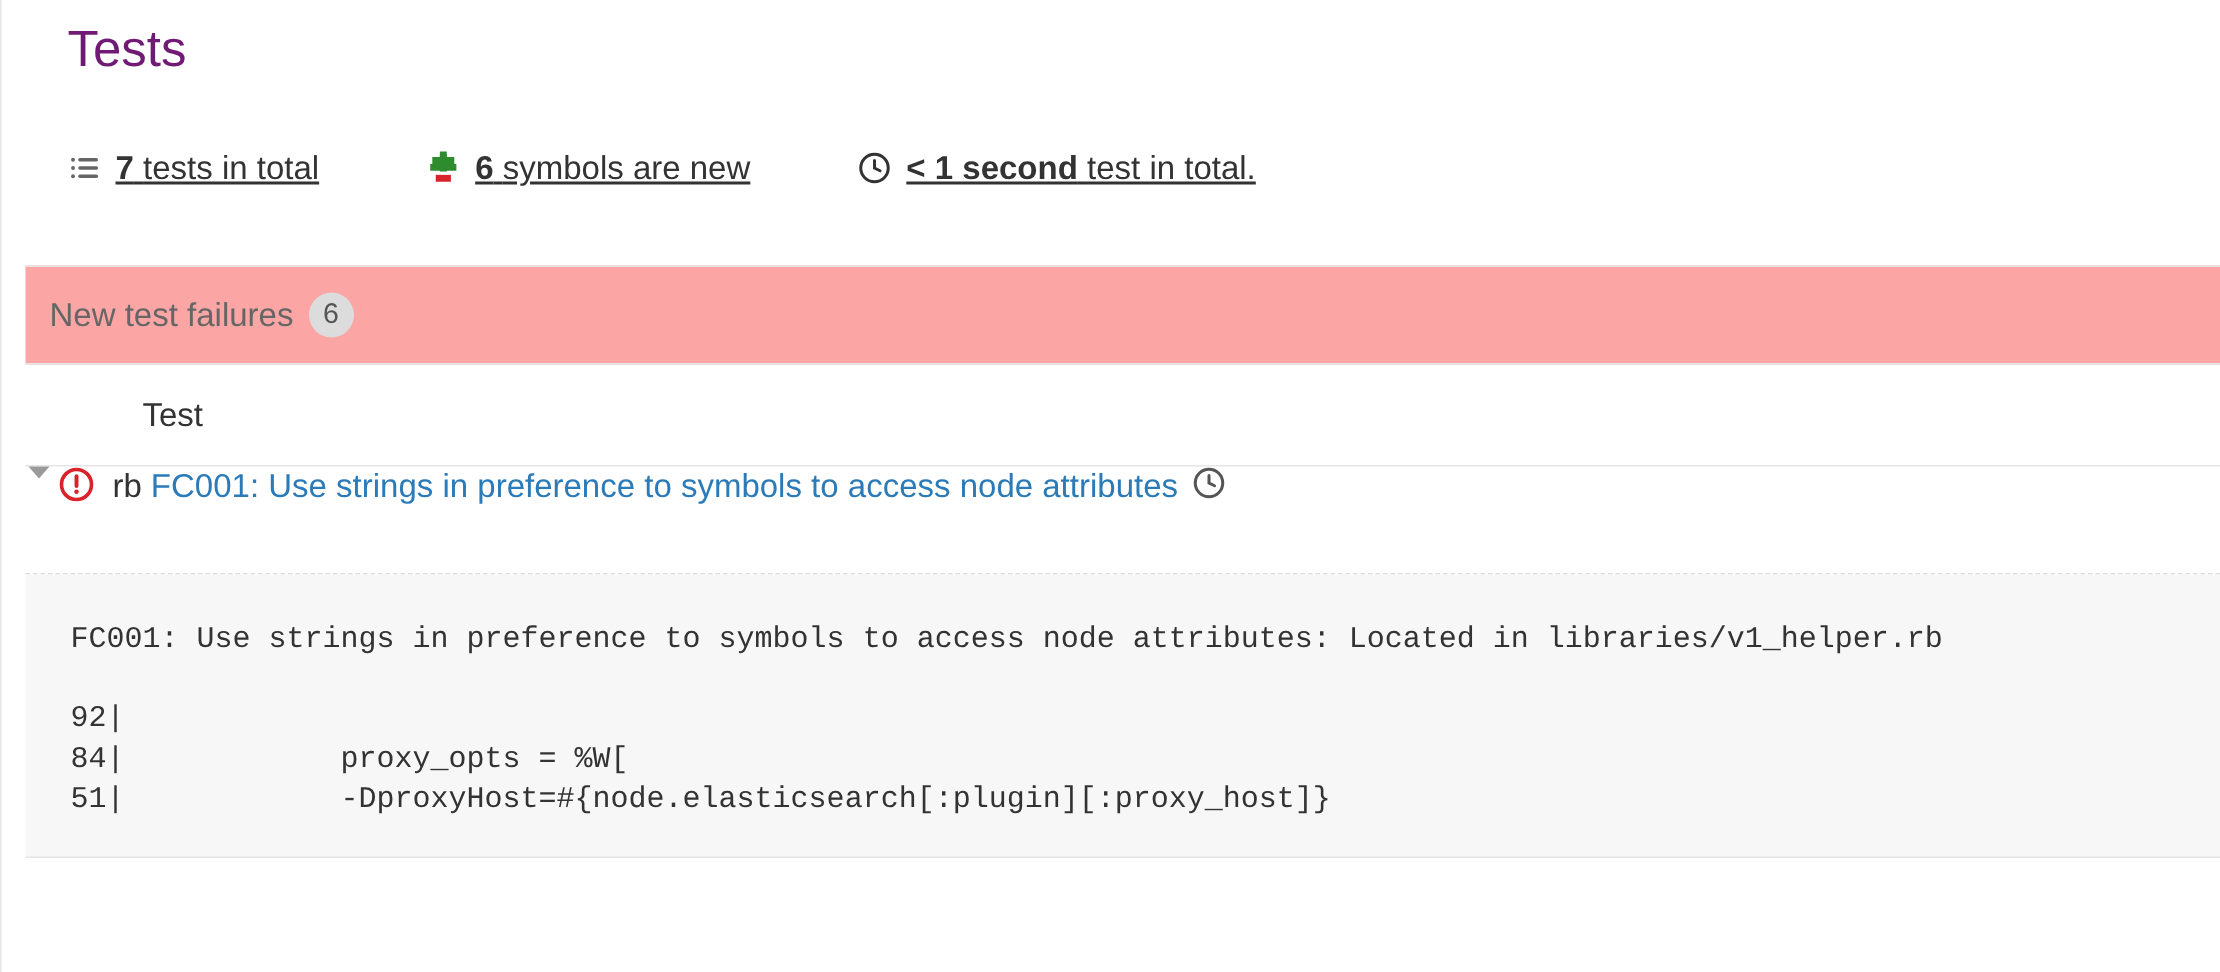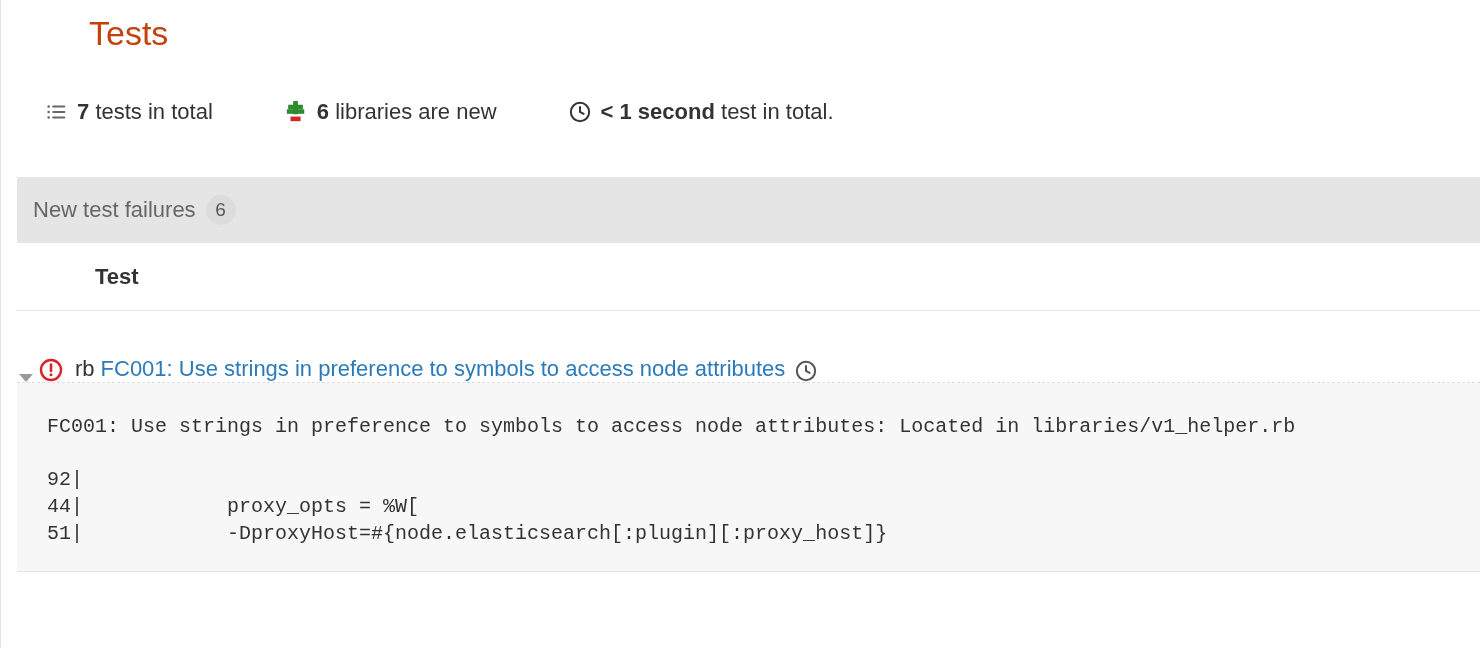--- a/index.html
+++ b/index.html
@@ -8,40 +8,40 @@
     font-family: -apple-system, BlinkMacSystemFont, "Segoe UI", Helvetica, Arial, sans-serif;
     color: #333;
     background: #fff;
     border-left: 1px solid #e5e5e5;
     padding: 0 0 0 44px;
   }
 
   h1.page-title {
     font-size: 34px;
     font-weight: 400;
-    color: #c2410c;
+    color: #701a75;
     padding-top: 14px;
     margin-bottom: 46px;
-    margin-left: 44px;
   }
 
   .summary-row {
     display: flex;
     align-items: center;
     gap: 72px;
     font-size: 22px;
     color: #333;
     margin-bottom: 52px;
+    text-decoration: underline;
   }
   .summary-item { display: inline-flex; align-items: center; gap: 10px; }
   .summary-item .ico { width: 22px; height: 22px; display: inline-flex; align-items: center; justify-content: center; flex-shrink: 0; }
   .summary-item b { font-weight: 700; }
 
   .section-header {
-    background: #e5e5e5;
+    background: #fca5a5;
     border-top: 1px solid #e5e5e5;
     border-bottom: 1px solid #e5e5e5;
     height: 66px;
     display: flex;
     align-items: center;
     padding-left: 16px;
     font-size: 22px;
     color: #666;
     margin-left: -28px;
   }
@@ -58,28 +58,28 @@
     font-size: 19px;
     margin-left: 10px;
   }
 
   .table-head {
     height: 68px;
     display: flex;
     align-items: center;
     padding-left: 78px;
     font-size: 22px;
-    font-weight: 700;
+    font-weight: 400;
     border-bottom: 1px solid #e5e5e5;
     margin-left: -28px;
   }
 
   .test-row {
     display: flex;
-    align-items: flex-end;
+    align-items: flex-start;
     height: 72px;
     padding-left: 2px;
     border-bottom: 1px dashed #dcdcdc;
     font-size: 22px;
     margin-left: -28px;
   }
   .caret {
     width: 0; height: 0;
     border-left: 7px solid transparent;
     border-right: 7px solid transparent;
@@ -137,21 +137,21 @@
       <svg viewBox="0 0 24 24" width="22" height="22">
         <rect x="9" y="2" width="5" height="5" fill="#2e8b2e"></rect>
         <rect x="2" y="9" width="19" height="5" fill="#2e8b2e"></rect>
         <rect x="9" y="9" width="5" height="5" fill="#2e8b2e"></rect>
         <rect x="7" y="0" width="9" height="14" fill="none"></rect>
         <path d="M11.5 1 L11.5 12 M6 6.5 L17 6.5" stroke="#2e8b2e" stroke-width="5" stroke-linecap="square"></path>
         <rect x="6" y="17" width="11" height="5" fill="#d8232a"></rect>
       </svg>
     </span>
     <span>
-      <b>6</b> <span>libraries are new</span>
+      <b>6</b> <span>symbols are new</span>
     </span>
   </span>
 
   <span class="summary-item">
     <span class="ico">
       <svg viewBox="0 0 24 24" width="22" height="22">
         <circle cx="12" cy="12" r="10" fill="none" stroke="#333" stroke-width="2.2"></circle>
         <path d="M12 6.5 L12 12 L16 14" fill="none" stroke="#333" stroke-width="2.2" stroke-linecap="round"></path>
       </svg>
     </span>
@@ -183,13 +183,13 @@
   <span class="test-prefix">rb</span>
   <a class="test-link">FC001: Use strings in preference to symbols to access node attributes</a>
   <span class="clock-trailing">
     <svg viewBox="0 0 24 24" width="22" height="22">
       <circle cx="12" cy="12" r="10" fill="none" stroke="#555" stroke-width="2.2"></circle>
       <path d="M12 6.5 L12 12 L16 14" fill="none" stroke="#555" stroke-width="2.2" stroke-linecap="round"></path>
     </svg>
   </span>
 </div>
 
-<div class="code-panel"><div class="hdr">FC001: Use strings in preference to symbols to access node attributes: Located in libraries/v1_helper.rb</div><div>92|</div><div>44|            proxy_opts = %W[</div><div>51|            -DproxyHost=#{node.elasticsearch[:plugin][:proxy_host]}</div></div>
+<div class="code-panel"><div class="hdr">FC001: Use strings in preference to symbols to access node attributes: Located in libraries/v1_helper.rb</div><div>92|</div><div>84|            proxy_opts = %W[</div><div>51|            -DproxyHost=#{node.elasticsearch[:plugin][:proxy_host]}</div></div>
 
 </body></html>

